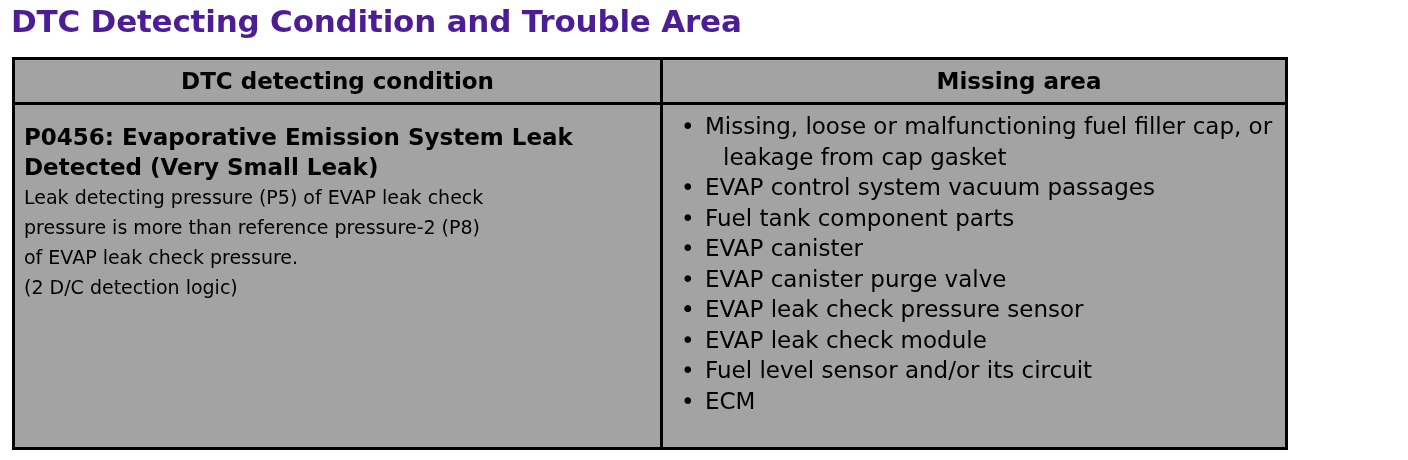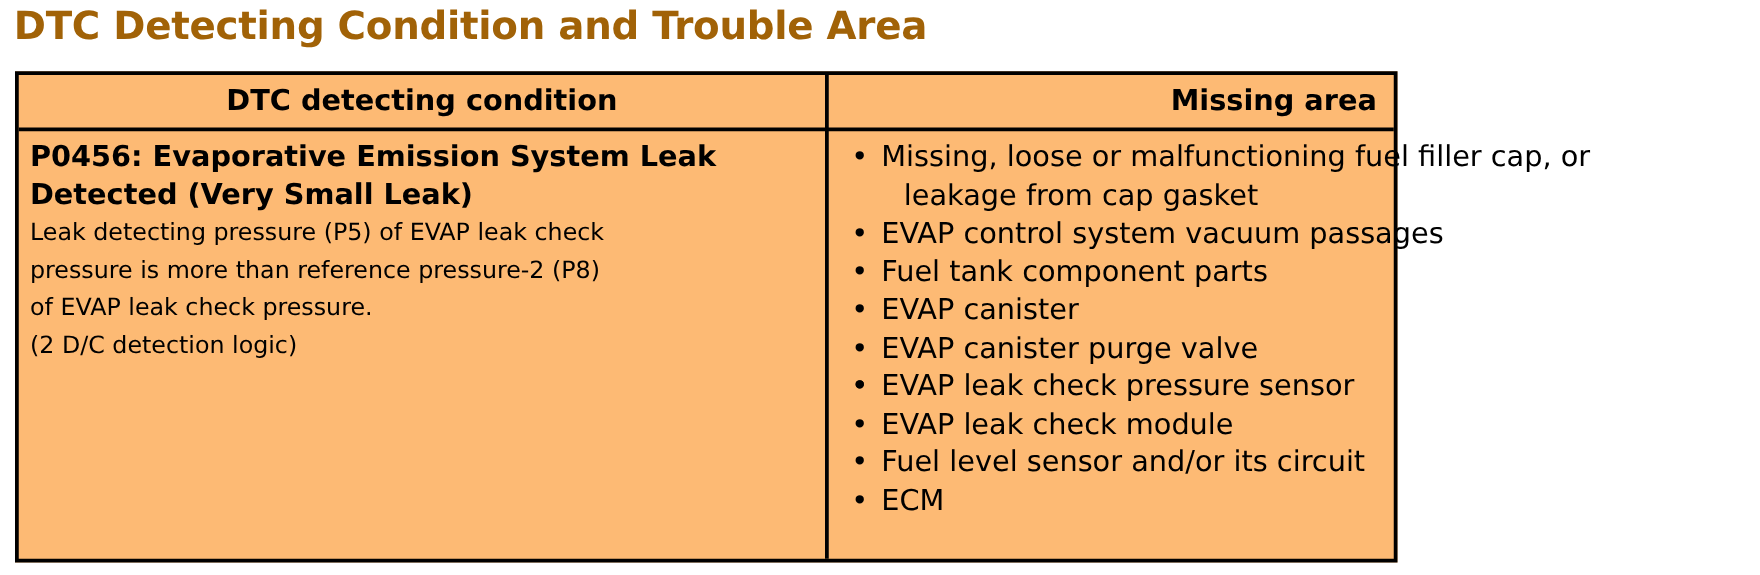--- a/index.html
+++ b/index.html
@@ -25,34 +25,34 @@
   .page-title {
     position: absolute;
     left: 11px;
     top: 1px;
     font-size: 31px;
     font-weight: bold;
     font-family: "DejaVu Sans", sans-serif;
     letter-spacing: -0.2px;
     line-height: 40px;
     white-space: nowrap;
-    color: #a16207;
+    color: #4c1d95;
   }
 
   
   .dtc-table {
     position: absolute;
     left: 12px;
     top: 57px;
-    width: 1106px;      
+    width: 1276px;      
     height: 393px;      
     border: 3px solid #000000;
     box-sizing: border-box;
     border-collapse: collapse;
-    background: #fdba74;
+    background: #a3a3a3;
   }
 
   .table-inner {
     position: relative;
     width: 100%;
     height: 100%;
   }
 
   
   .thead {
@@ -93,21 +93,21 @@
     position: absolute;
     left: 0;
     top: 45px;
     right: 0;
     bottom: 0;
   }
 
   .cell-left {
     position: absolute;
     left: 0px;
-    top: 0px;
+    top: 11px;
     width: 645px;
     height: 342px;
     box-sizing: border-box;
     padding: 6px 8px 0 9px;
   }
   .cell-right {
     position: absolute;
     left: 648px;
     top: 0px;
     width: 715px;

